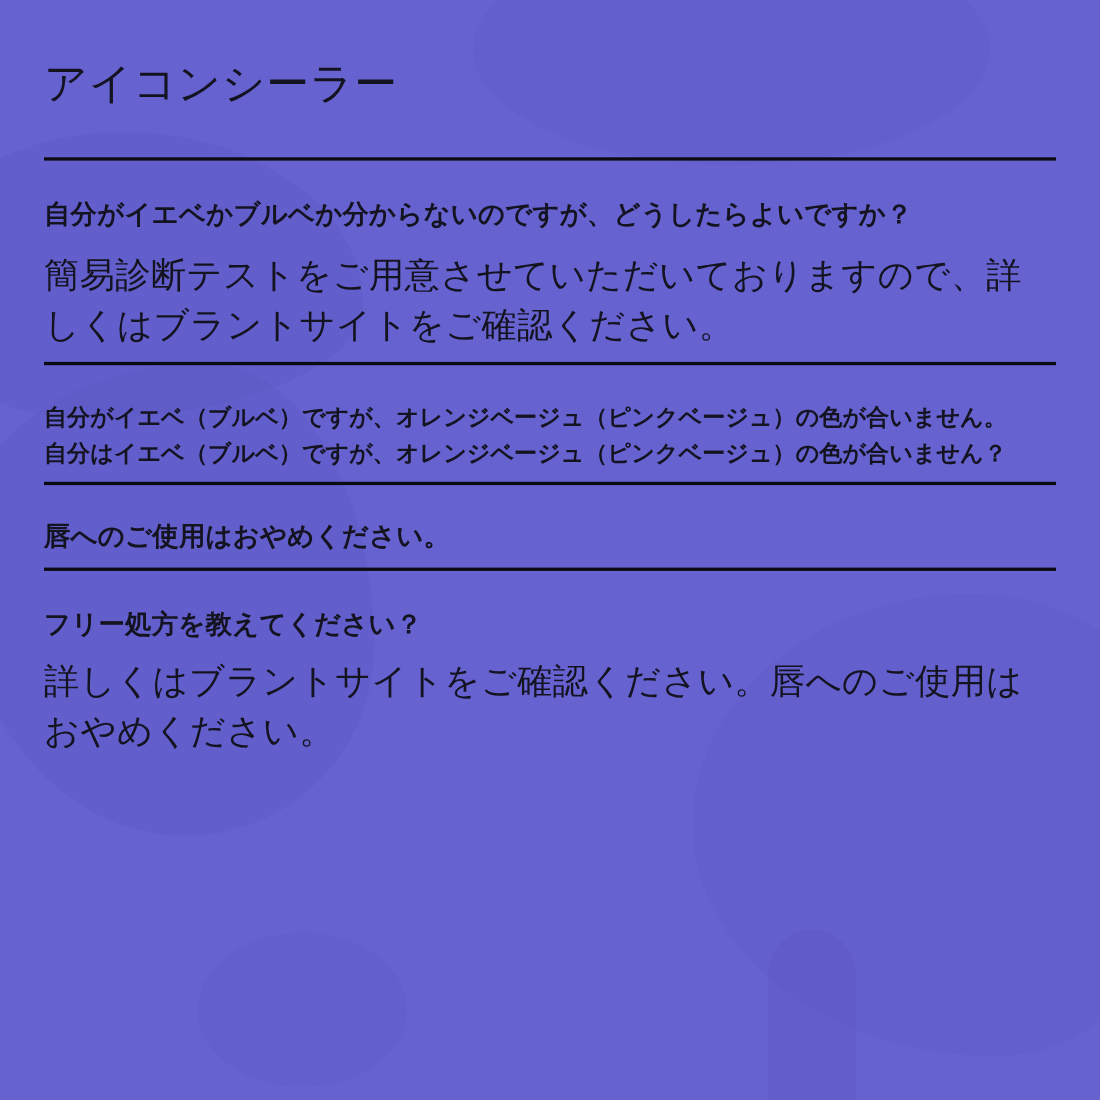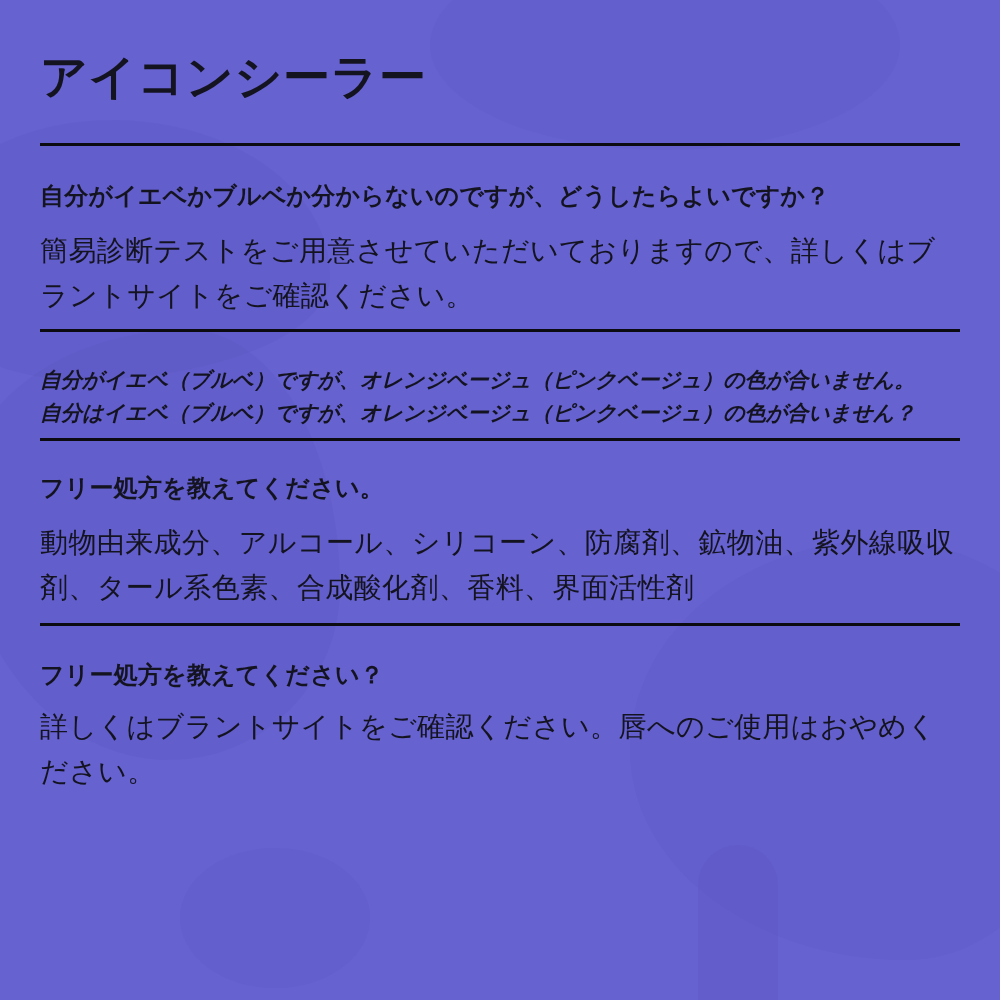--- a/index.html
+++ b/index.html
@@ -33,23 +33,23 @@
   .blob-5 { left: 698px;  top: 845px;  width: 80px;  height: 260px; border-radius: 40px; opacity: 0.35; }
   .blob-6 { left: 180px;  top: 848px;  width: 190px; height: 140px; border-radius: 50%; opacity: 0.22; }
 
   .content {
     position: relative;
     padding: 0 40px;
   }
   .page-title {
     margin: 0;
     padding-top: 56px;
-    font-size: 47px;
+    font-size: 39px;
     line-height: 42px;
-    font-weight: 700;
+    font-weight: 400;
     letter-spacing: 0.5px;
   }
   hr.divider {
     border: 0;
     border-top: 3px solid var(--divider);
     margin: 0;
     width: 100%;
   }
   .q {
     margin: 0;
@@ -59,30 +59,30 @@
     letter-spacing: 0.2px;
   }
   .q .q-line { display: block; }
   .q-small {
     font-size: 21px;
     line-height: 33px;
     letter-spacing: 0;
   }
   .a {
     margin: 0;
-    font-size: 28px;
+    font-size: 32px;
     font-weight: 400;
     line-height: 45px;
     letter-spacing: 0.4px;
   }
   #hr1 { margin-top: 45px; }
   #q1  { margin-top: 34px; }
   #a1  { margin-top: 17px; }
   #hr2 { margin-top: 11px; }
-  #q2  { margin-top: 31px; font-style: italic; }
+  #q2  { margin-top: 31px; }
   #a2  { margin-top: 19px; }
   #hr3 { margin-top: 9px;  }
   #q3  { margin-top: 31px; }
   #a3  { margin-top: 17px; }
   #hr4 { margin-top: 13px; }
   #q4  { margin-top: 33px; }
   #a4  { margin-top: 14px; }
 </style>
 </head>
 <body>
@@ -113,23 +113,22 @@
     <h2 id="q2" class="q q-small">
       <span class="q-line">自分がイエベ（ブルベ）ですが、オレンジベージュ（ピンクベージュ）の色が合いません。</span>
       <span class="q-line">自分はイエベ（ブルベ）ですが、オレンジベージュ（ピンクベージュ）の色が合いません？</span>
     </h2>
   </section>
 
   <hr id="hr3" class="divider">
 
   <section>
     <h2 id="q3" class="q">
-      <span class="q-line">フリー処方を教えてください。</span>
+      <span class="q-line">唇へのご使用はおやめください。</span>
     </h2>
-    <p id="a3" class="a">動物由来成分、アルコール、シリコーン、防腐剤、鉱物油、紫外線吸収剤、タール系色素、合成酸化剤、香料、界面活性剤</p>
   </section>
 
   <hr id="hr4" class="divider">
 
   <section>
     <h2 id="q4" class="q">
       <span class="q-line">フリー処方を教えてください？</span>
     </h2>
     <p id="a4" class="a">詳しくはブラントサイトをご確認ください。唇へのご使用はおやめください。</p>
   </section>

